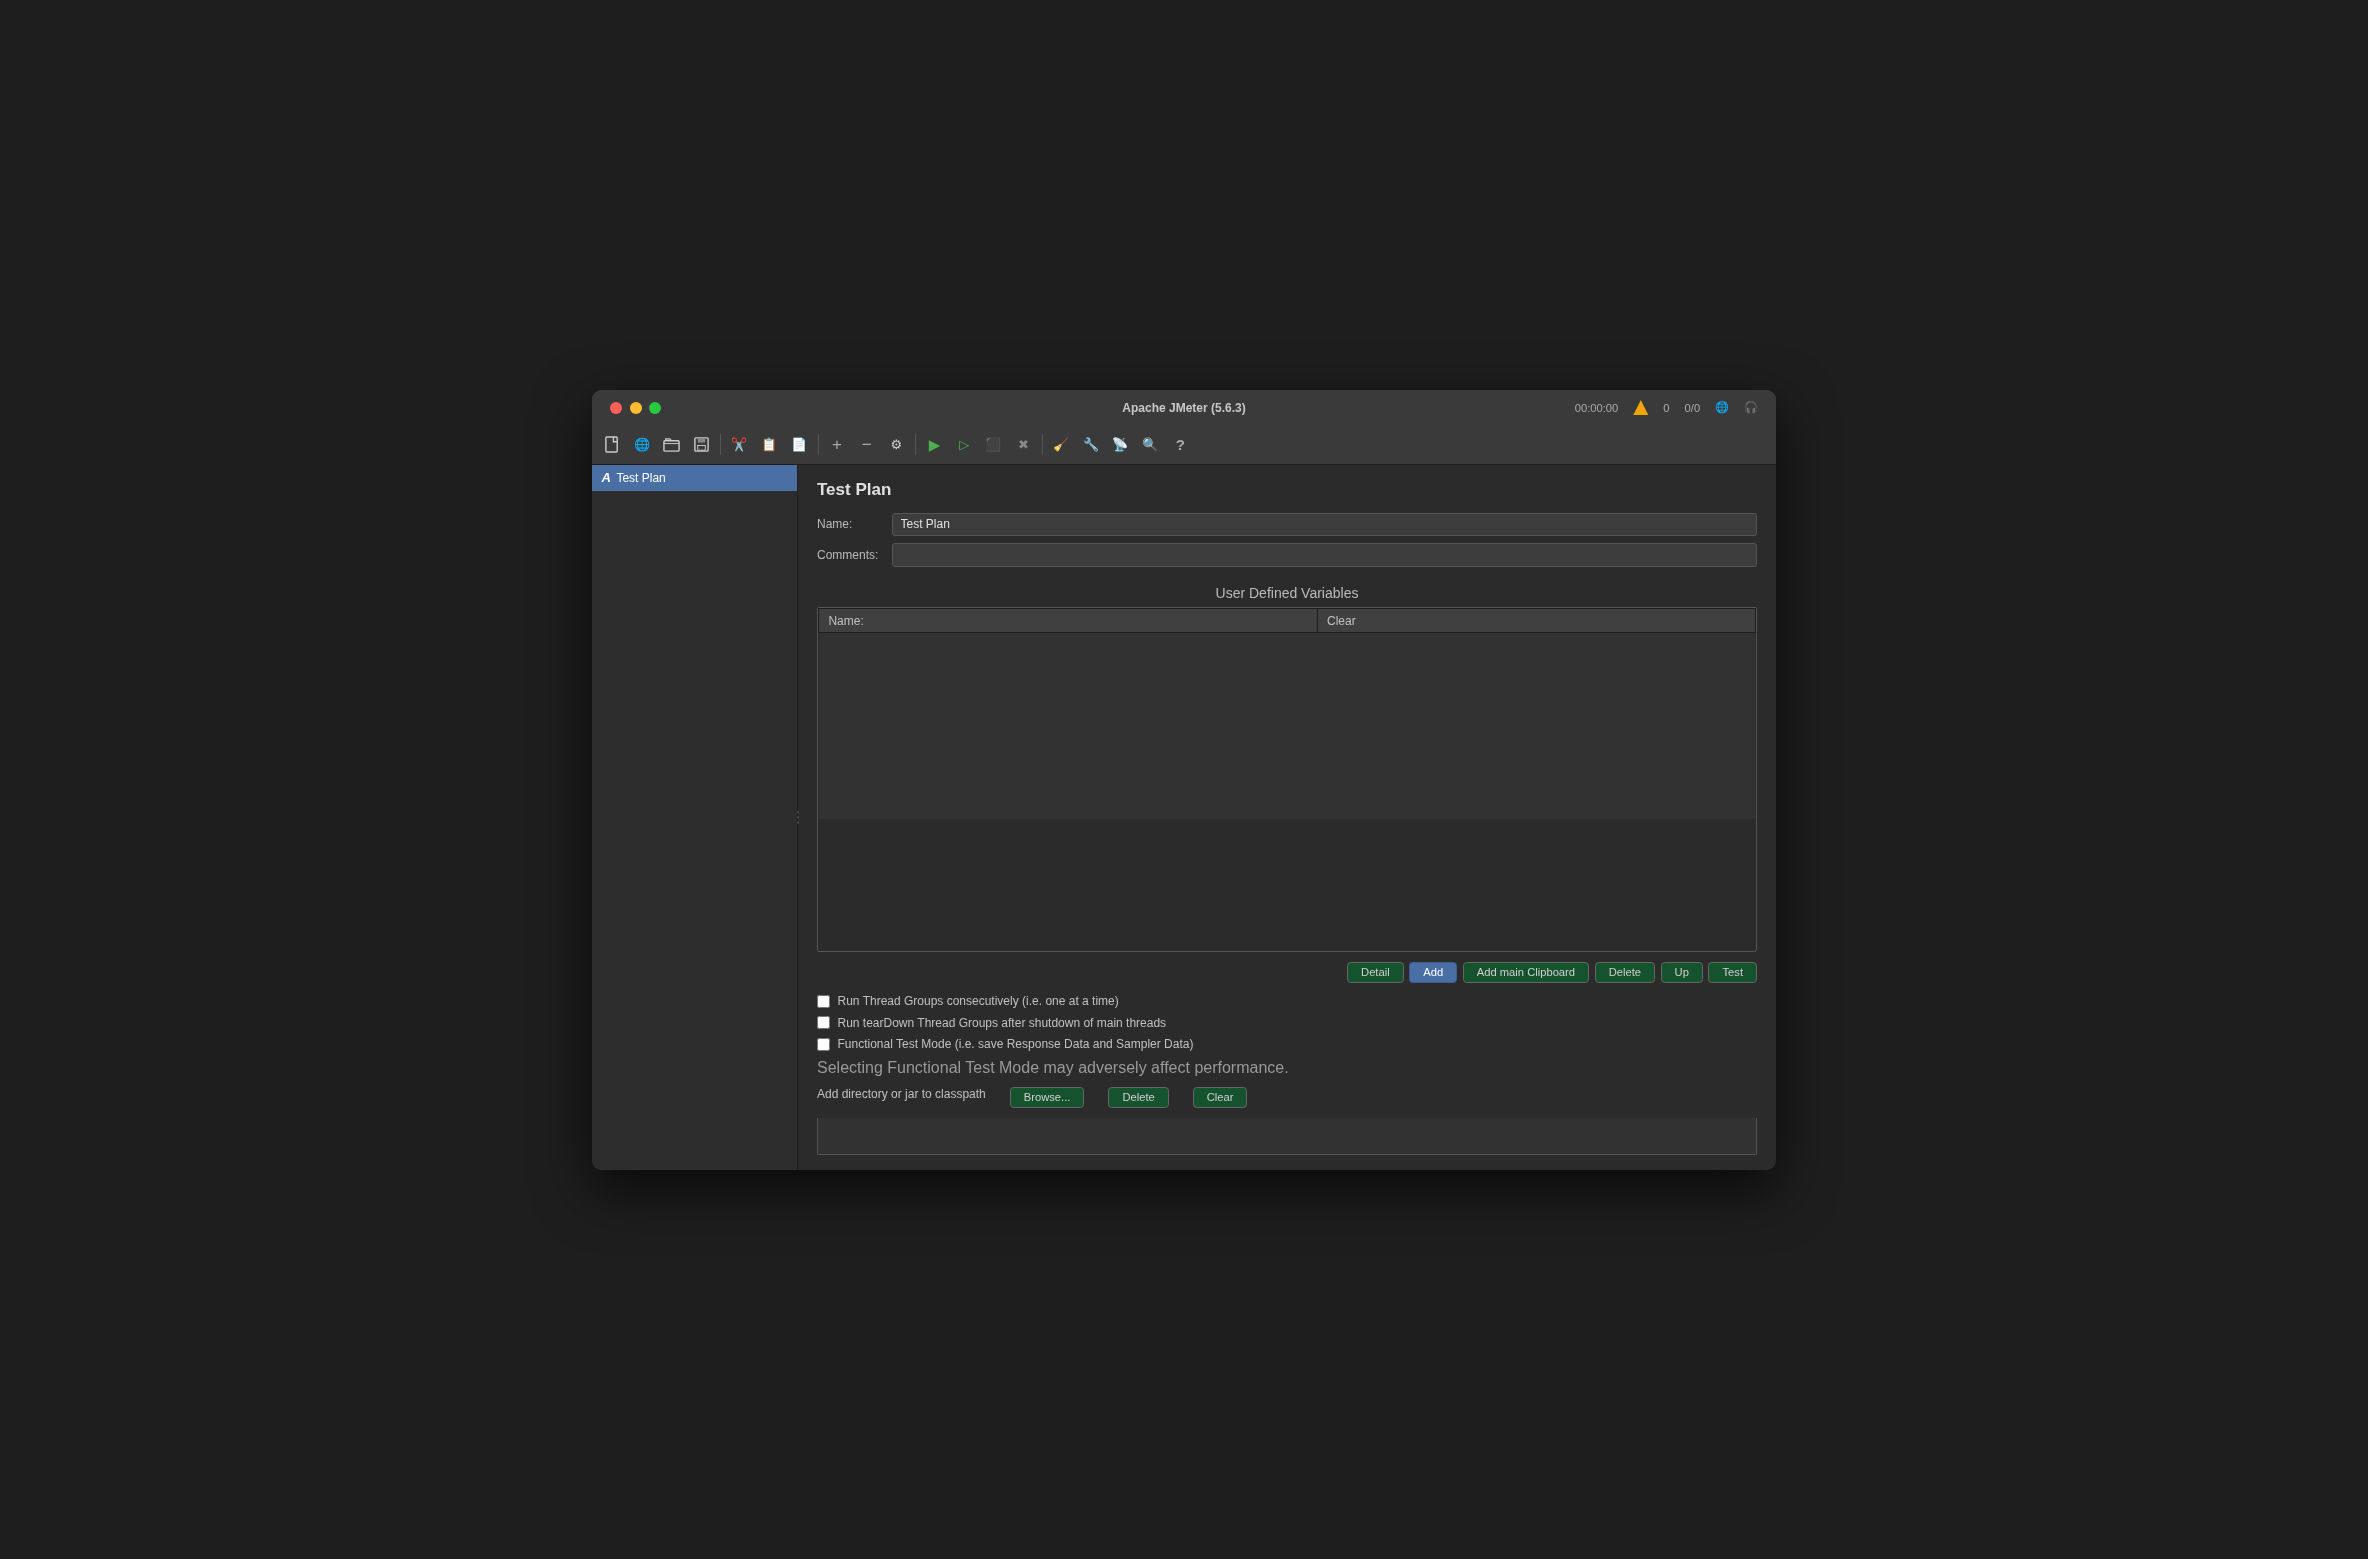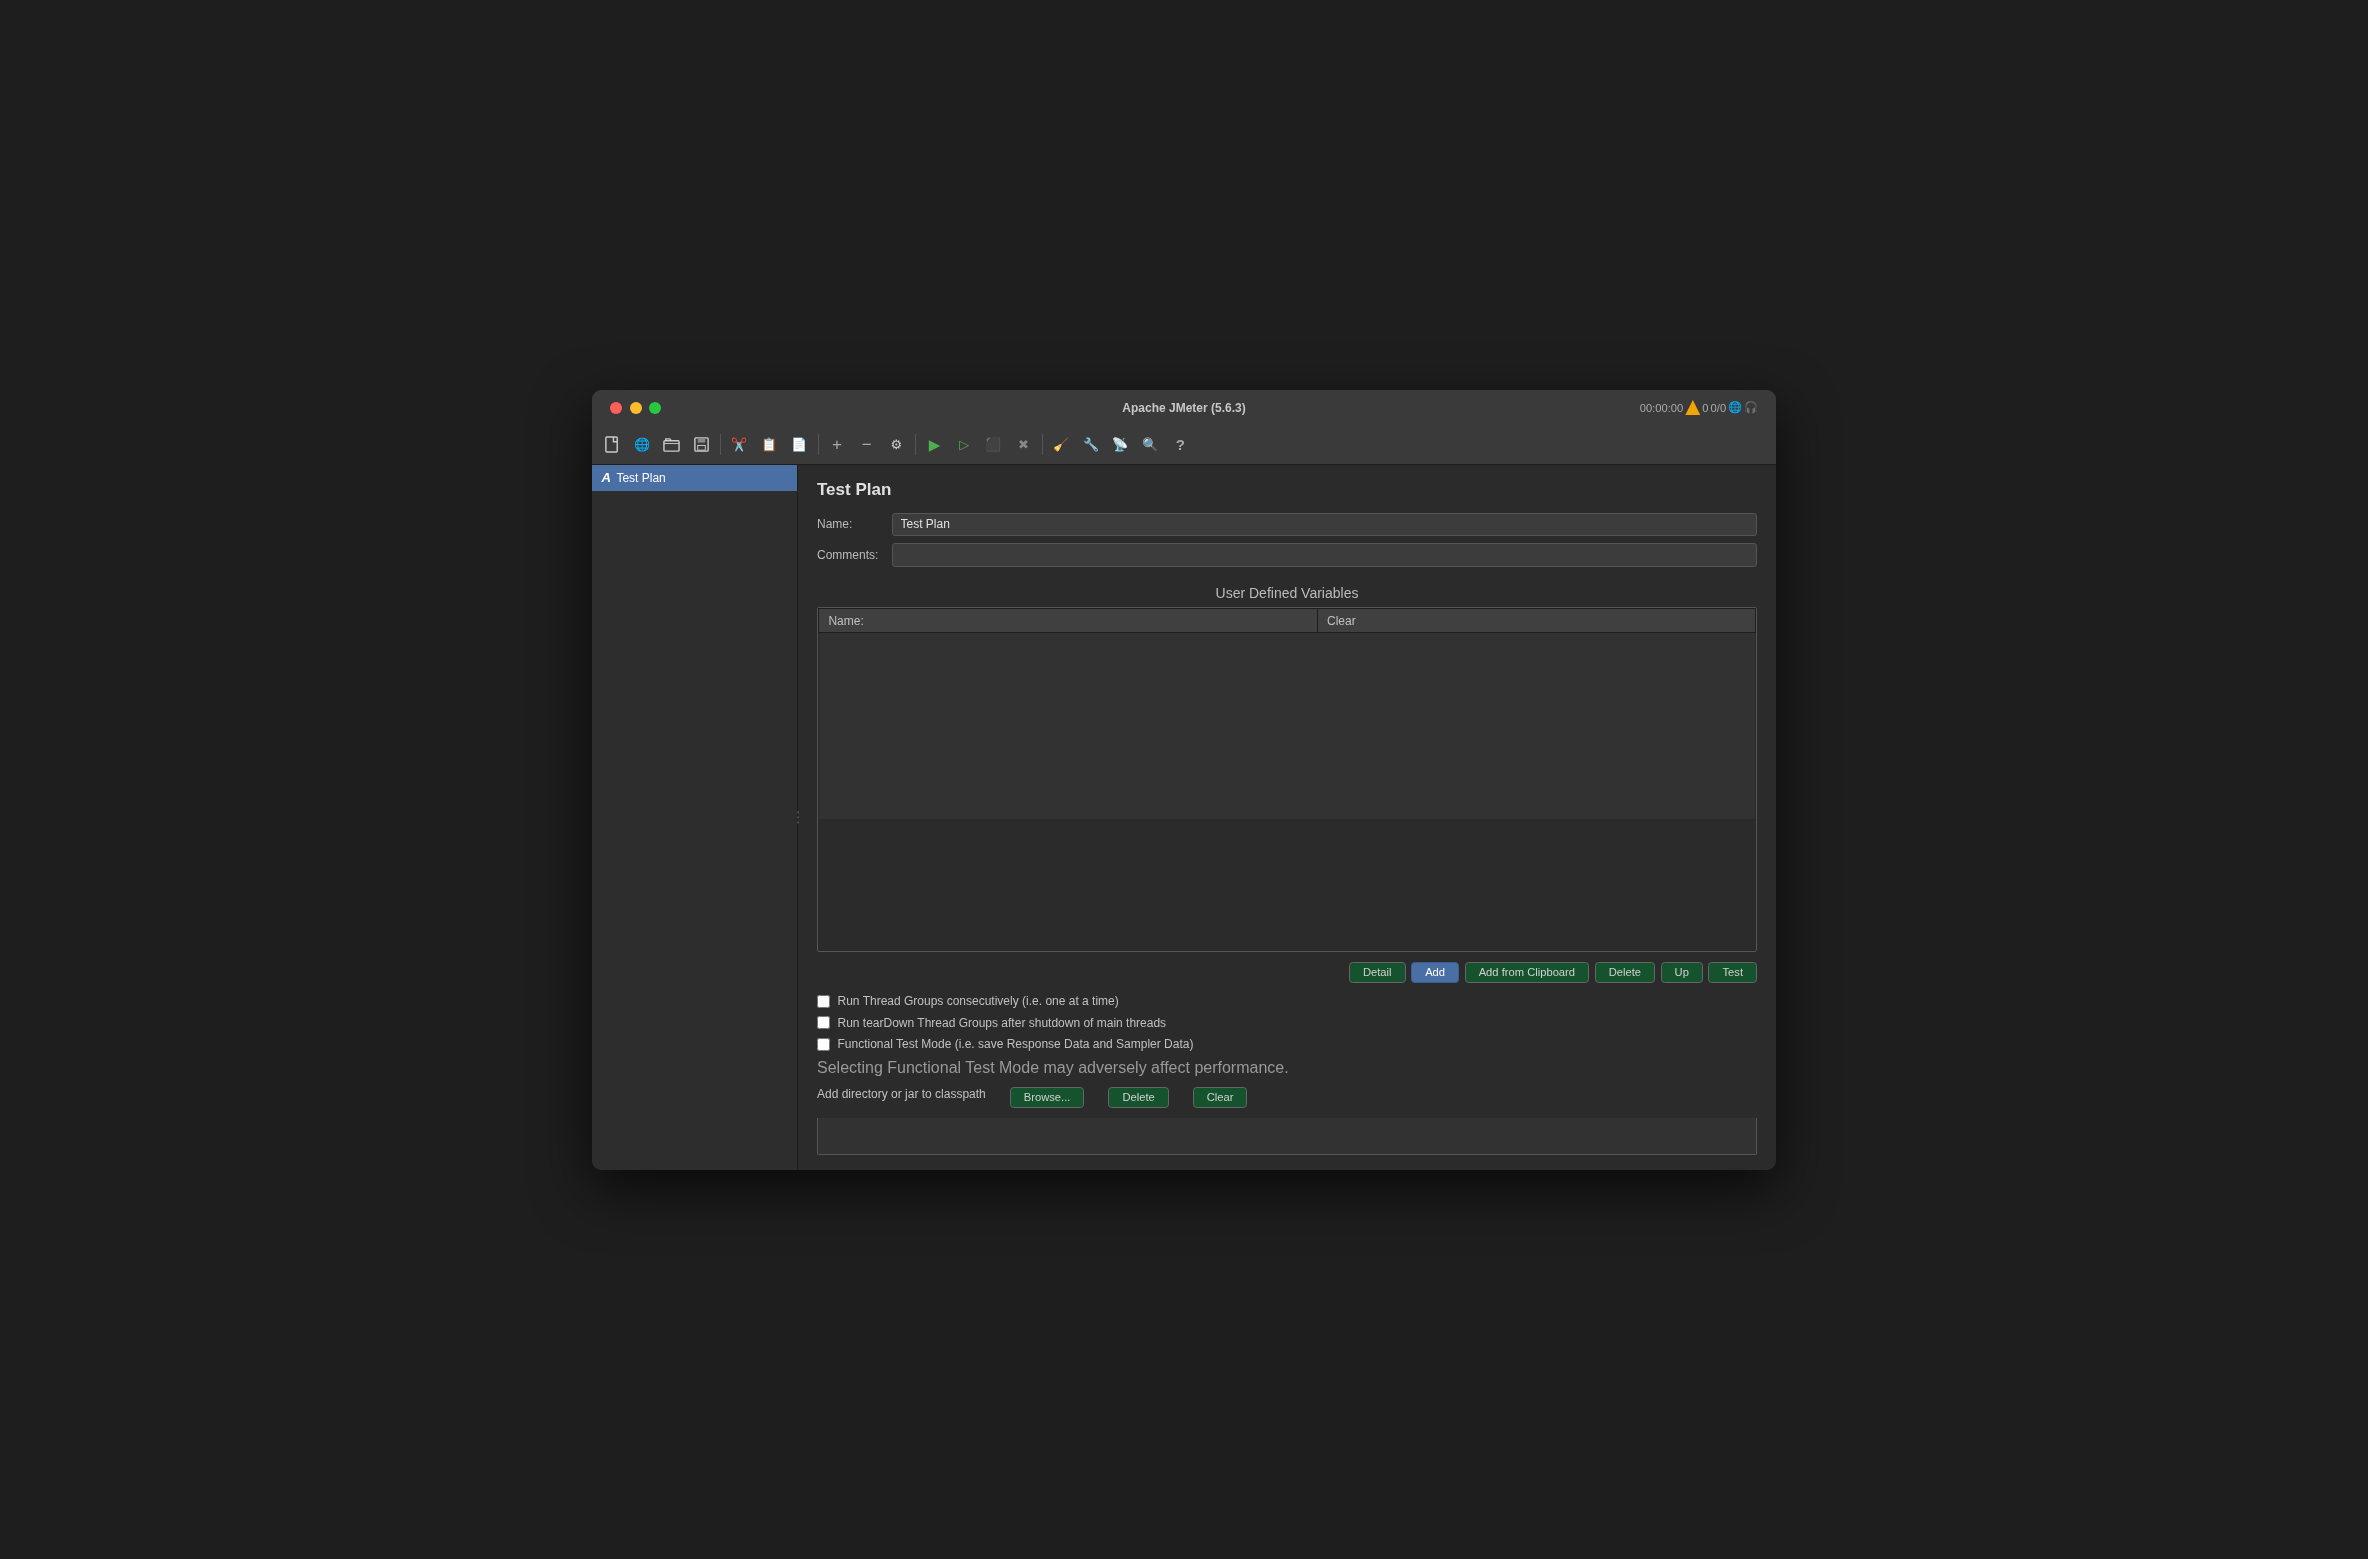--- a/index.html
+++ b/index.html
@@ -52,21 +52,21 @@
       left: 50%;
       transform: translateX(-50%);
       font-size: 12px;
       font-weight: 600;
       color: #c8c8c8;
     }
     .titlebar-right {
       margin-left: auto;
       display: flex;
       align-items: center;
-      gap: 2px;
+      gap: 15px;
       font-size: 11.2px;
       color: #aaa;
     }
     
     .toolbar {
       background: #3a3a3a;
       height: 39px;
       border-bottom: 0.9px solid #1e1e1e;
       display: flex;
       align-items: center;
@@ -355,21 +355,21 @@
             <tr class="table-empty-area">
               <td style="height:187px;background:#323232;" colspan="2"></td>
             </tr>
           </tbody>
         </table>
       </div>
 
       <div class="btn-row">
         <button class="btn">Detail</button>
         <button class="btn btn-primary">Add</button>
-        <button class="btn">Add from Clipboard</button>
+        <button class="btn">Add main Clipboard</button>
         <button class="btn">Delete</button>
         <button class="btn">Up</button>
         <button class="btn">Test</button>
       </div>
 
       <div class="checkbox-row">
         <input type="checkbox" style="">
         <span>Run Thread Groups consecutively (i.e. one at a time)</span>
       </div>
       <div class="checkbox-row">

